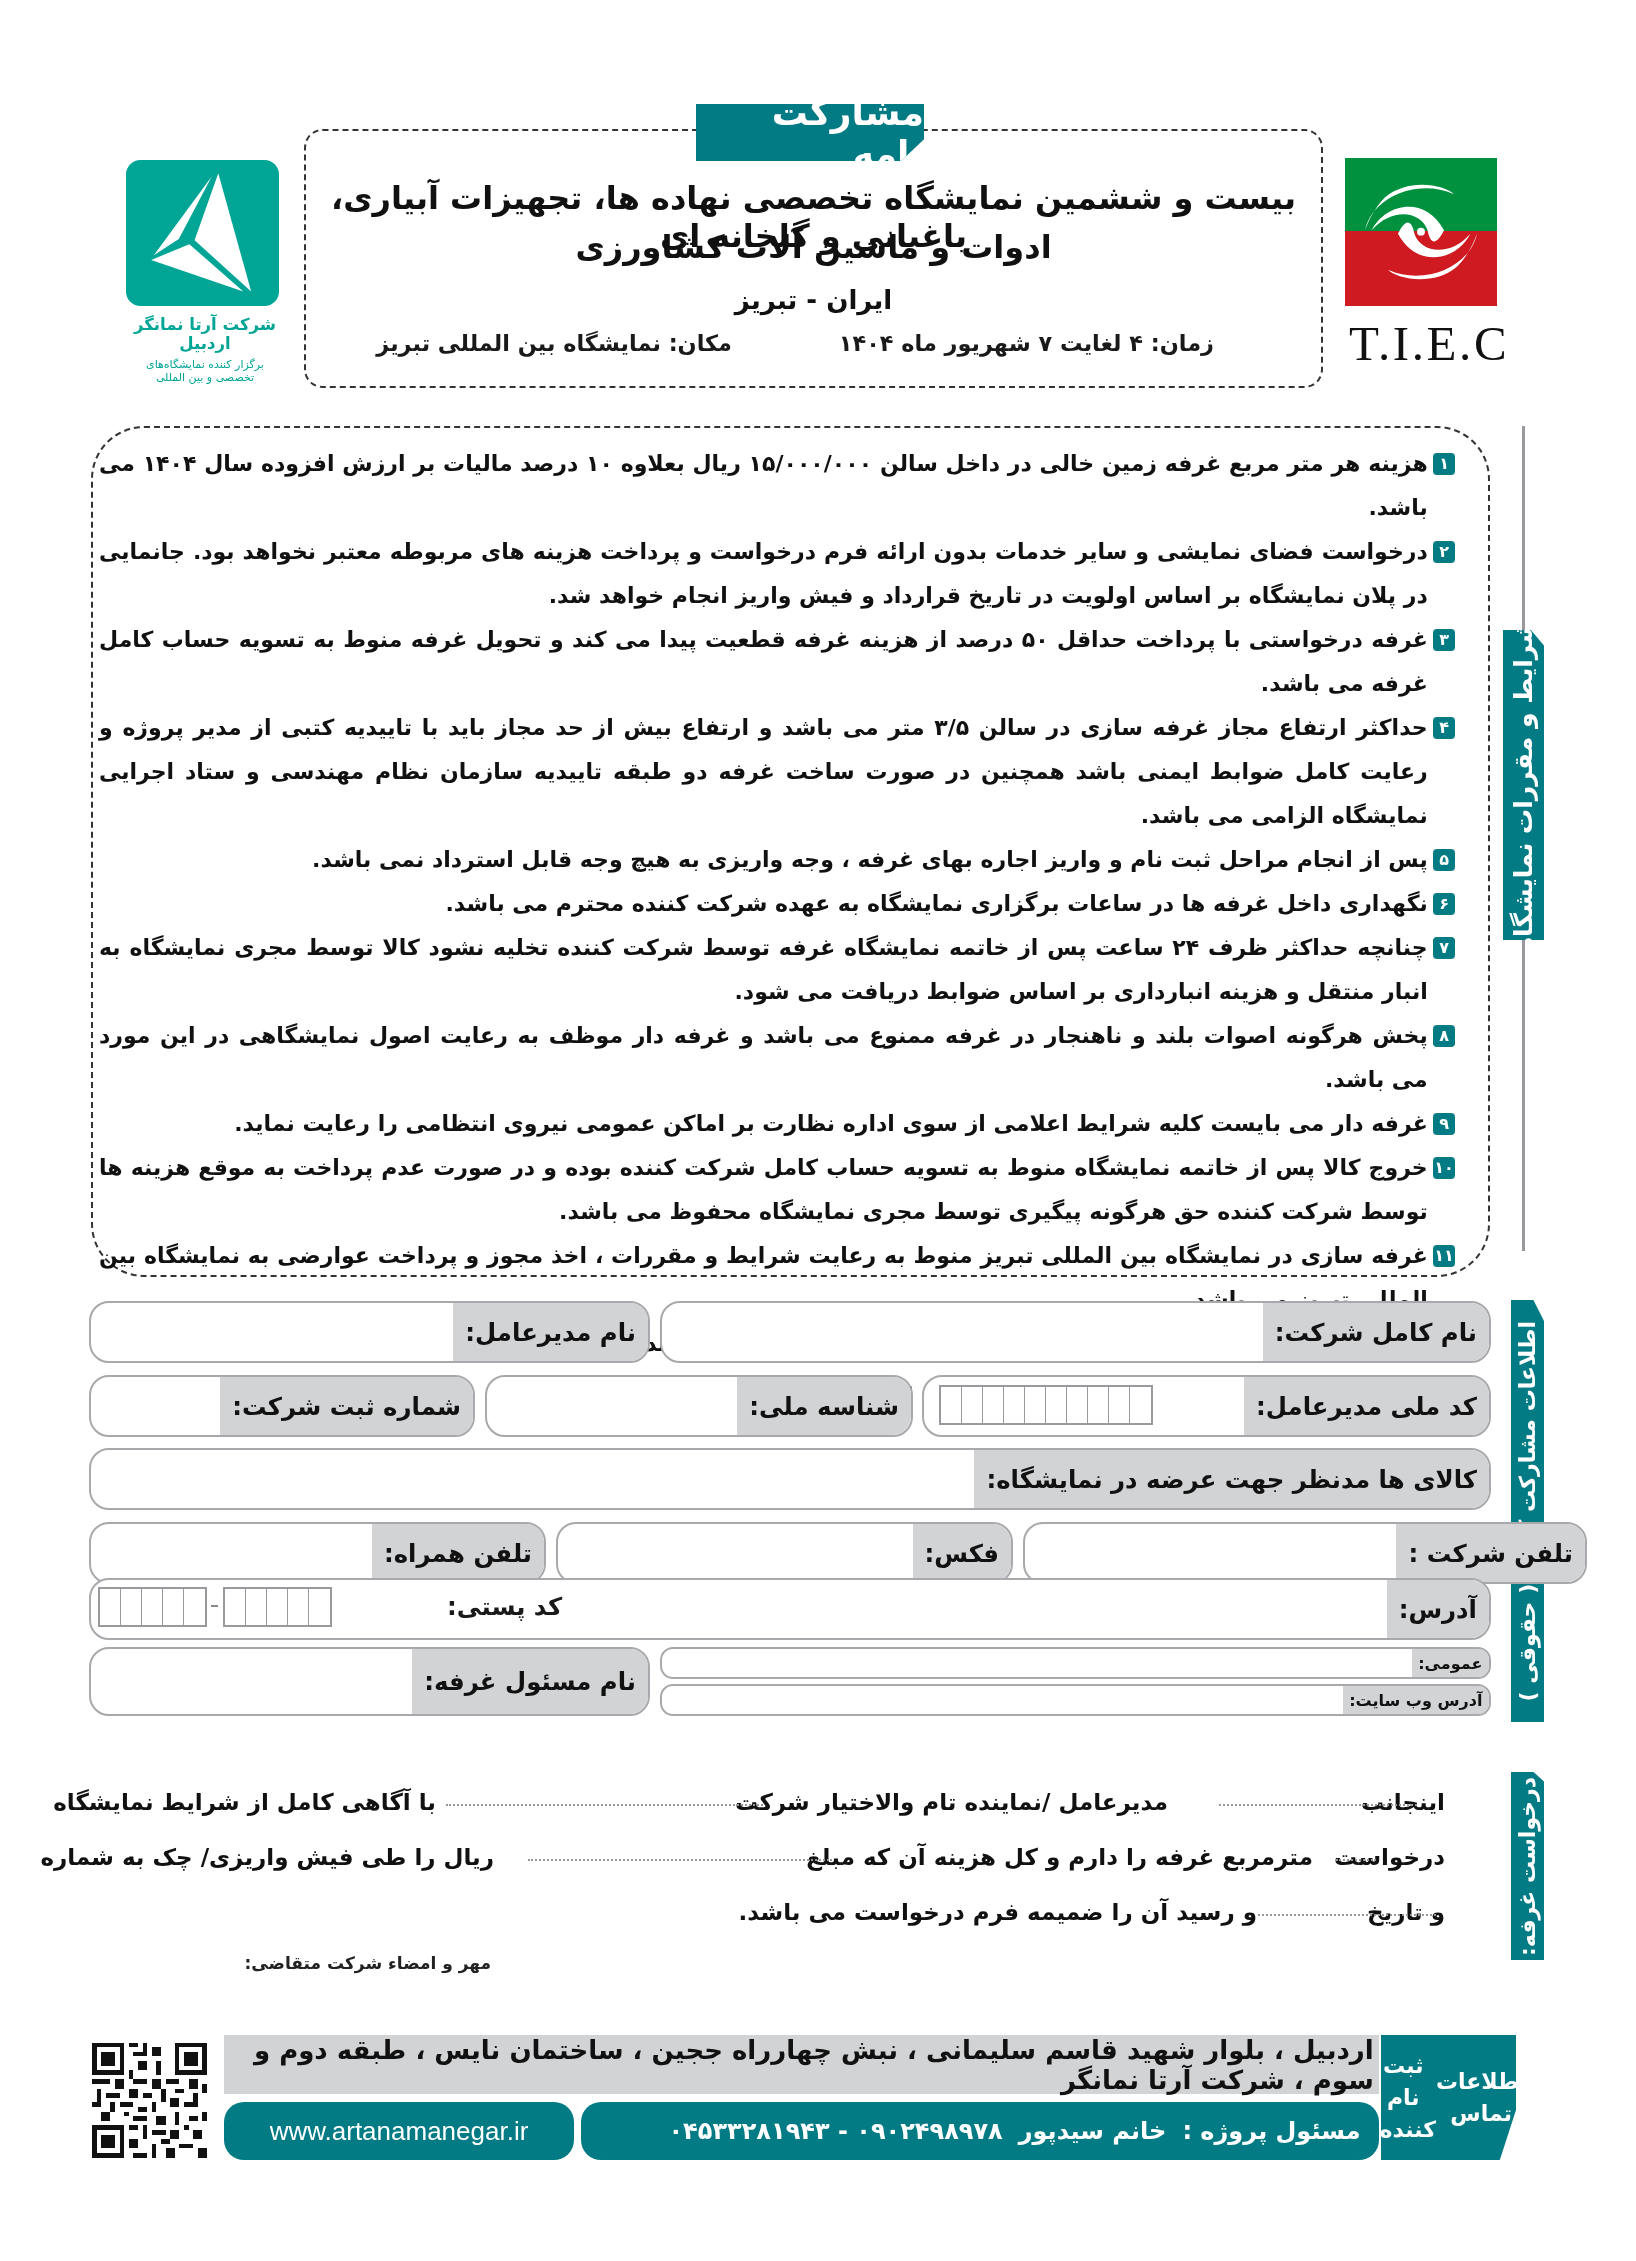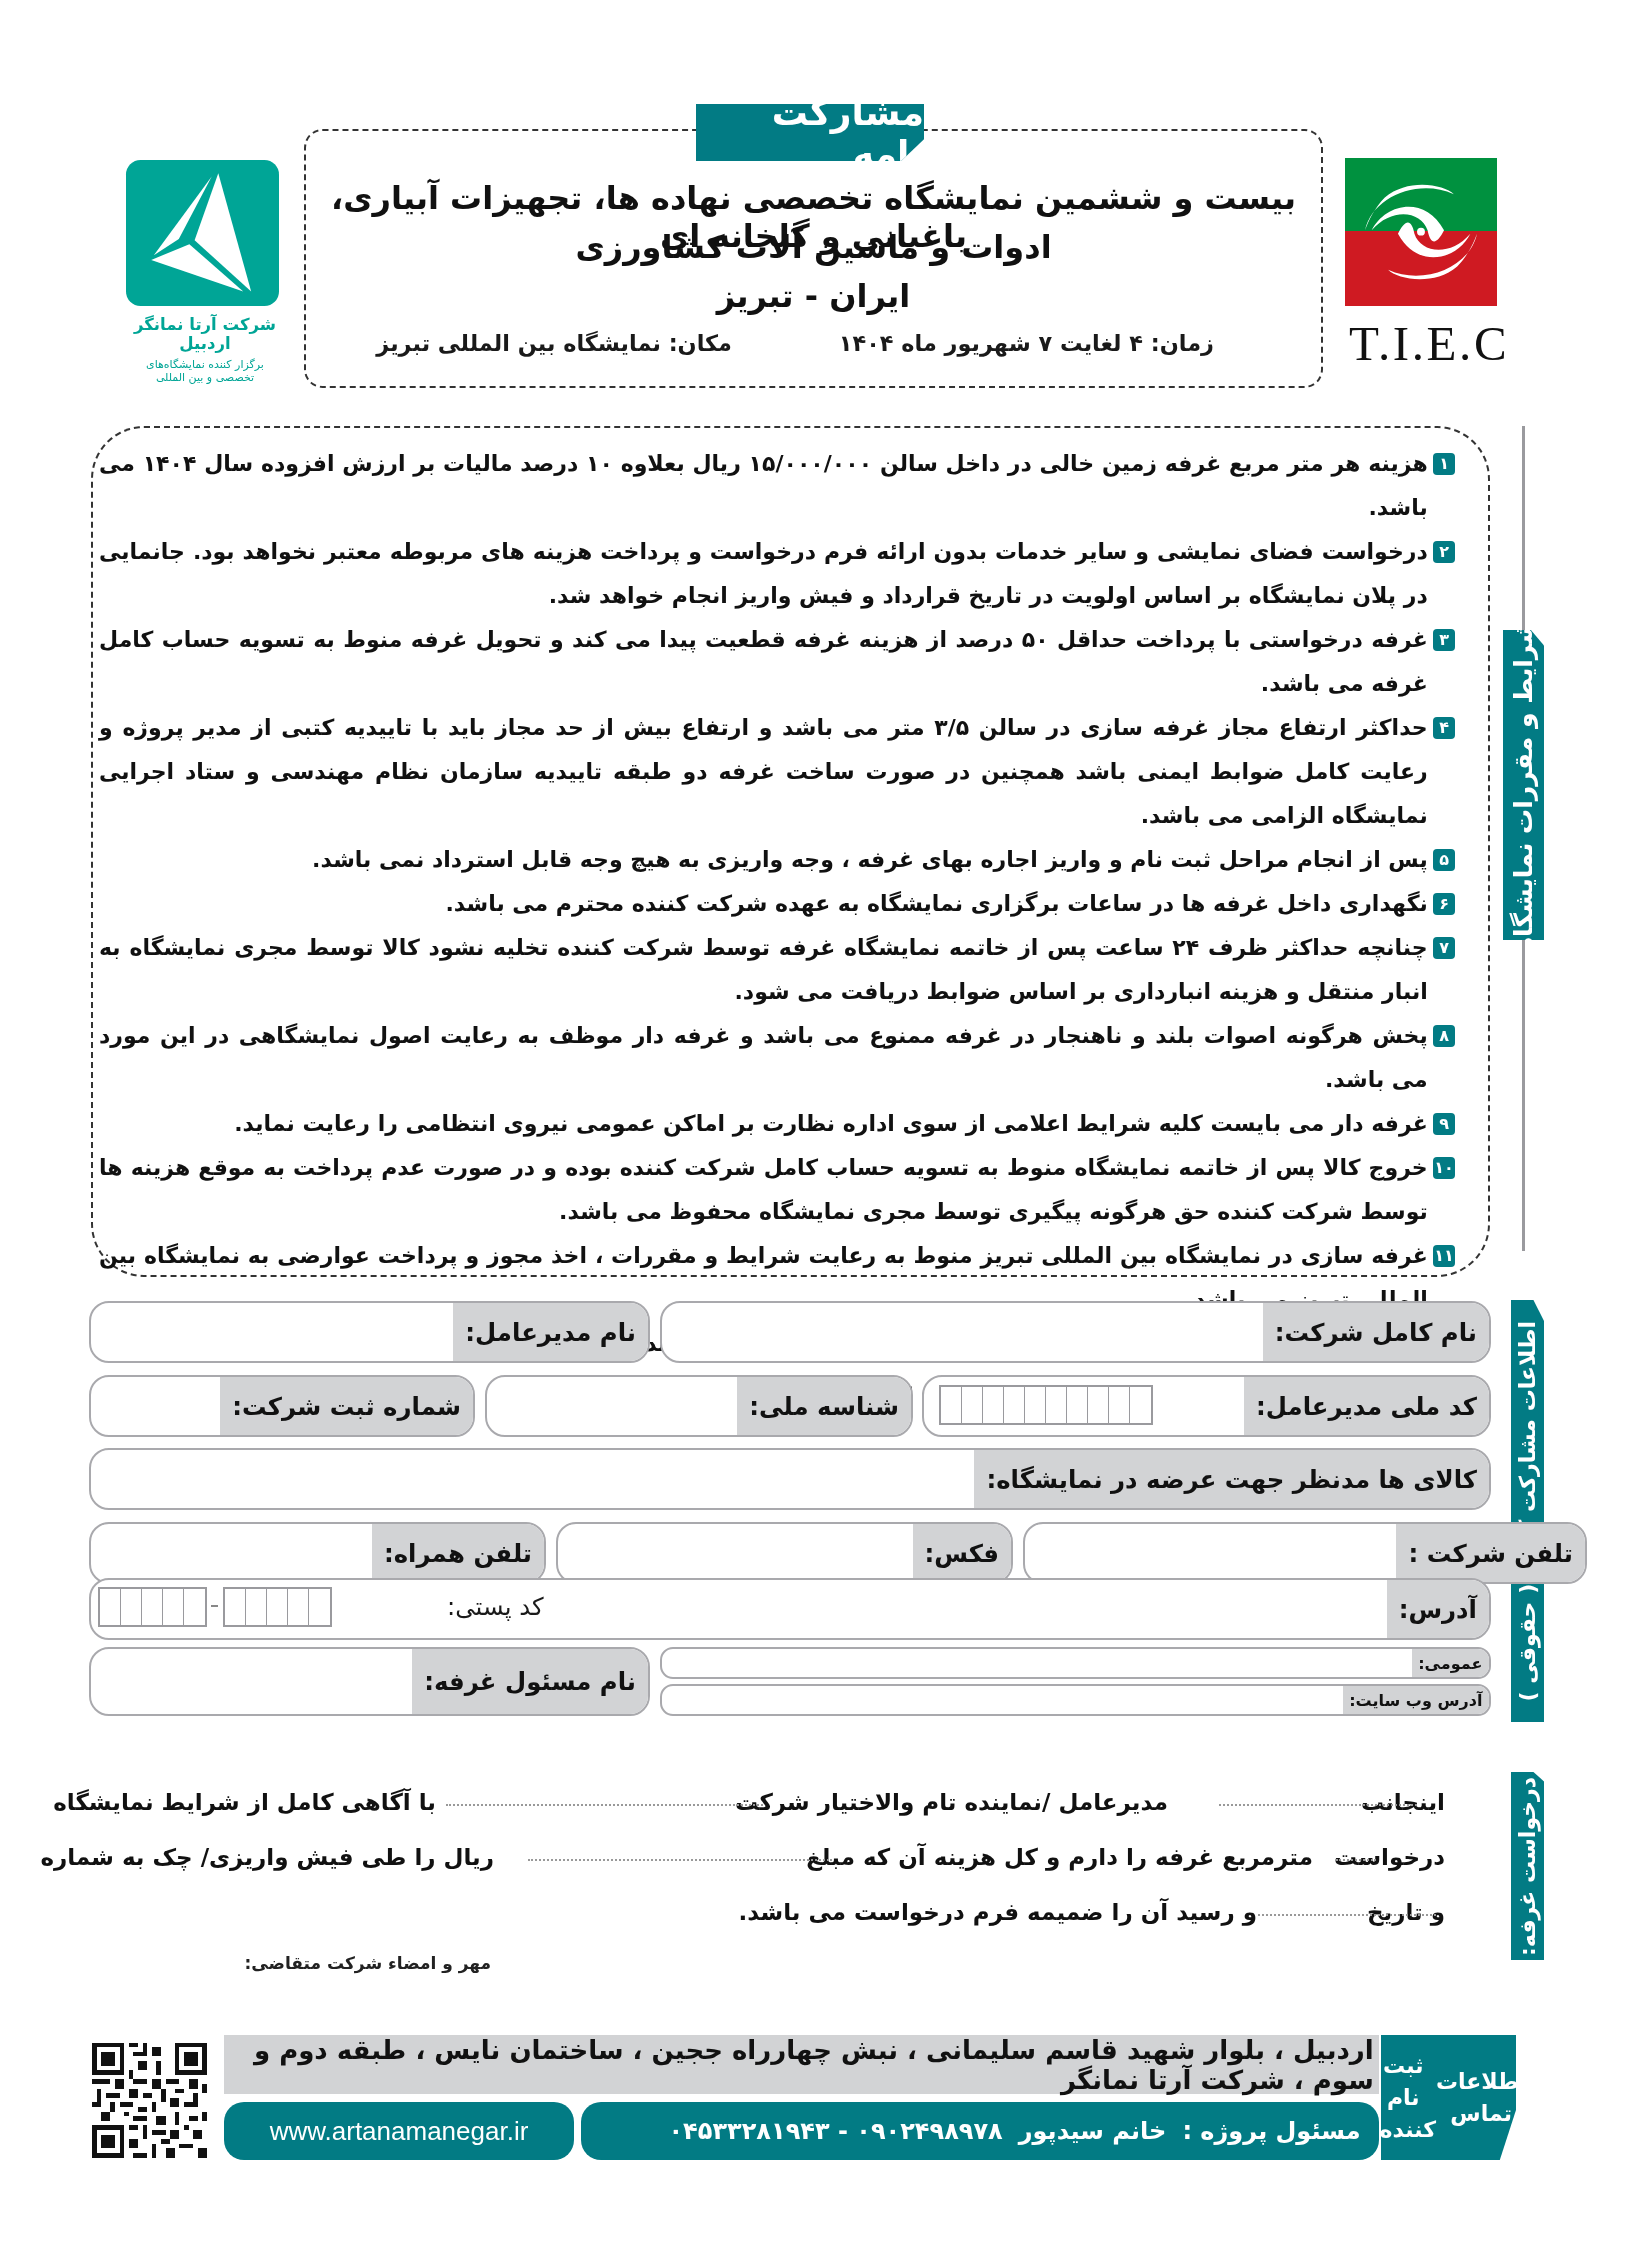--- a/index.html
+++ b/index.html
@@ -20,21 +20,21 @@
   .artana-name { color: #00a596; font-size: 16.5px; font-weight: bold; margin-top: 9.2px; }
   .artana-sub { color: #00a596; font-size: 11px; margin-top: 5.3px; }
 
   .header-frame { left: 304px; top: 129px; width: 1019px; height: 259px; border: 2.6px dashed #333; border-radius: 18.5px; }
   .title-tab { left: 696px; top: 104px; width: 228px; height: 57px; background: #027b84;
                clip-path: polygon(0 0, 100% 0, 100% 62%, 90% 100%, 0 100%);
                color: #fff; font-size: 36px; font-weight: bold; display: flex; align-items: center; justify-content: center; }
   .h-title { left: 304px; width: 1019px; text-align: center; font-weight: bold; color: #111; }
   .h1 { top: 179px; font-size: 32px; }
   .h2 { top: 228px; font-size: 32px; }
-  .h3 { top: 277px; font-size: 32px; }
+  .h3 { top: 285px; font-size: 26px; }
   .h-info { top: 330px; font-size: 22.4px; font-weight: bold; }
   .h-time { right: 422px; }
   .h-place { right: 904px; }
 
   
   .terms-frame { left: 91px; top: 426px; width: 1399px; height: 851px; border: 2.6px dashed #333; border-radius: 53px; }
   .gray-rule { left: 1522px; top: 426px; width: 3.3px; height: 825px; background: #9a9a9e; }
   .side-tab { background: #027b84; color: #fff; font-weight: bold; display: flex; align-items: center; justify-content: center;
               clip-path: polygon(0 0, 68% 0, 100% 5%, 100% 100%, 0 100%); }
   .side-tab span { writing-mode: vertical-rl; transform: rotate(180deg); white-space: nowrap; font-size: 25px; direction: rtl; }
@@ -52,21 +52,21 @@
 
   
   .field { position: absolute; height: 62px; border: 2.6px solid #a9a9ad; border-radius: 20px; background: #fff; overflow: hidden; }
   .field .lab { position: absolute; right: 0; top: 0; height: 100%; background: #d2d3d5; display: flex; align-items: center; padding: 0 12px;
                 font-size: 24.4px; font-weight: bold; color: #111; white-space: nowrap; }
   .field.small .lab { font-size: 16px; padding: 0 6.6px; }
   .field.small { height: 32px; border-radius: 13px; border-width: 2px; }
   .grid-boxes { position: absolute; display: flex; direction: ltr; border: 2px solid #9a9a9e; height: 40px; }
   .grid-boxes div { width: 21px; border-right: 1.3px solid #9a9a9e; height: 100%; }
   .grid-boxes div:last-child { border-right: none; }
-  .postal-label { position: absolute; font-size: 24.4px; font-weight: normal; }
+  .postal-label { position: absolute; font-size: 24.4px; font-weight: bold; }
 
   
   .req-line { position: absolute; font-size: 23px; font-weight: bold; color: #111; white-space: nowrap; }
   .dots { position: absolute; border-bottom: 2px dotted #999; height: 1.3px; }
   .sig { position: absolute; font-size: 17px; font-weight: bold; color: #222; }
 
   
   .qr { left: 92px; top: 2039px; width: 115px; height: 122px; }
   .addr-bar { left: 224px; top: 2035px; width: 1155px; height: 59px; background: #d2d3d5; display: flex; align-items: center; justify-content: flex-end; padding-right: 5.3px; font-size: 26px; font-weight: bold; color: #111; }
   .contact-tab { left: 1381px; top: 2035px; width: 135px; height: 125px; background: #027b84; color: #fff; font-size: 22px; font-weight: bold; clip-path: polygon(0 0, 100% 0, 100% 60%, 88% 100%, 0 100%);

